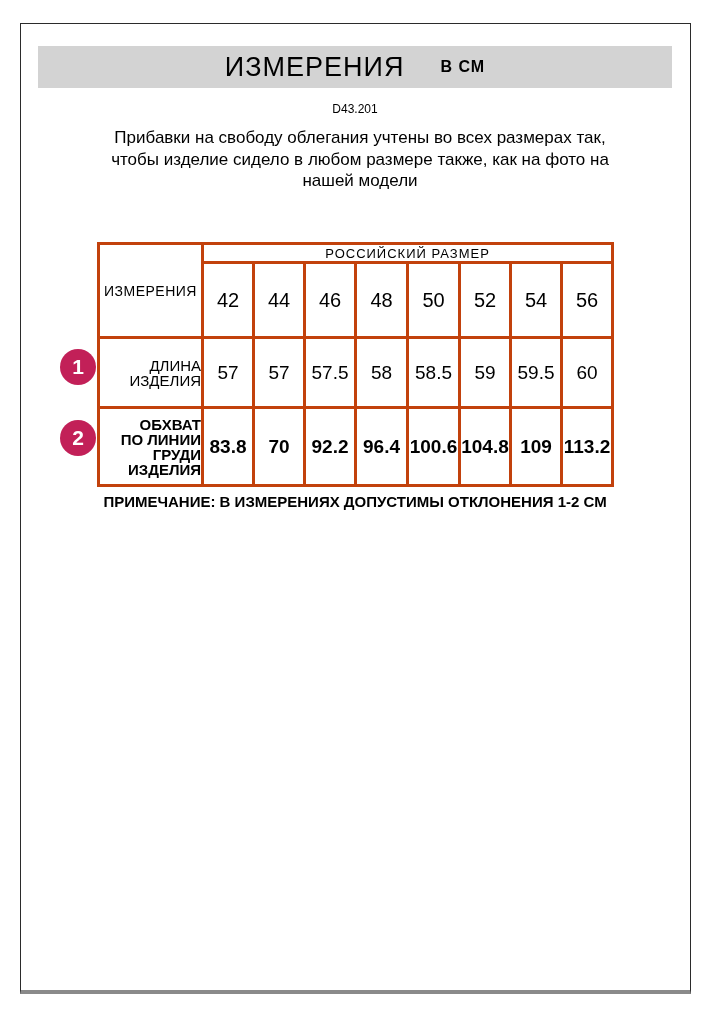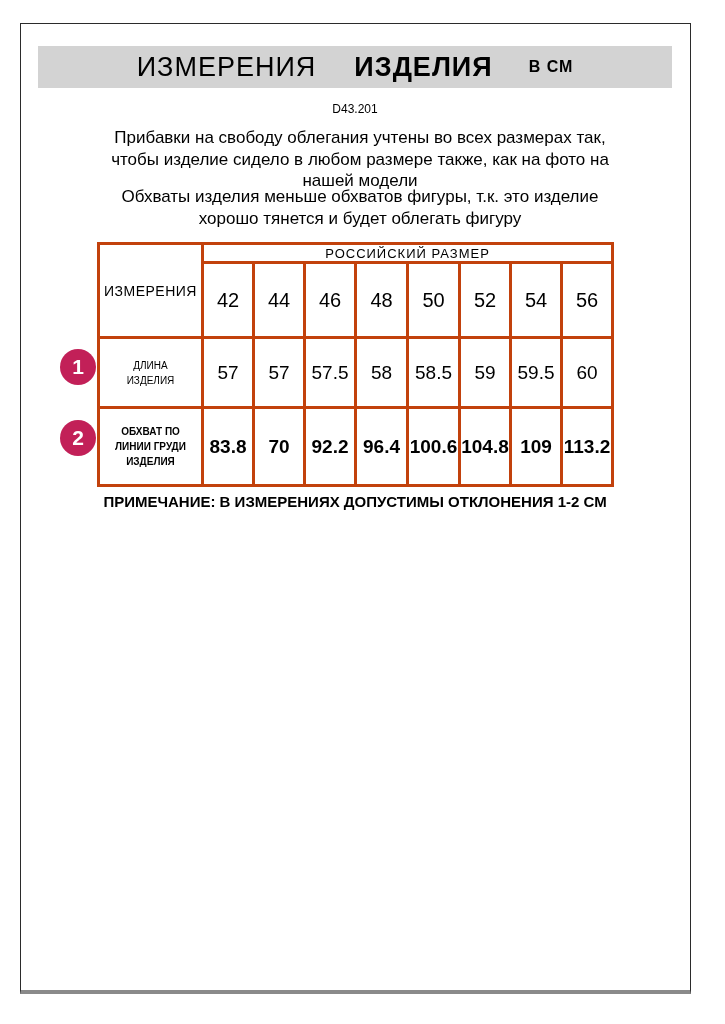--- a/index.html
+++ b/index.html
@@ -59,21 +59,21 @@
   .sizes-table td {
     border: 3px solid #c2410c;
     text-align: center;
     vertical-align: middle;
     padding: 0;
     overflow: hidden;
   }
   .sizes-table .corner   { font-size: 14px; letter-spacing: 0.5px; }
   .sizes-table .group    { font-size: 13px; letter-spacing: 1px; height: 16px; }
   .sizes-table .size     { font-size: 20px; font-weight: 400; height: 72px; }
-  .sizes-table .rowlabel { font-size: 10px; line-height: 15px; }
+  .sizes-table .rowlabel { font-size: 15px; line-height: 15px; text-align: right; }
   .sizes-table .rowlabel .inner { display: inline-block; max-width: 84px; }
   .sizes-table .val      { font-size: 19px; }
   .sizes-table .r1 td    { height: 67px; }
   .sizes-table .r2 td    { height: 75px; font-weight: bold; }
   .marker {
     position: absolute;
     left: 39px;
     width: 36px; height: 36px;
     border-radius: 50%;
     background: #c22058;
@@ -95,28 +95,26 @@
   }
 </style>
 </head>
 <body>
 
 <div class="page">
   <div class="frame">
 
     <div class="titlebar">
       <span class="t1">ИЗМЕРЕНИЯ</span>
-      <span class="t2">ИЗДЕЛИЯ</span>
       <span class="t3">В СМ</span>
     </div>
 
     <div class="model">D43.201</div>
 
     <p class="para para1">Прибавки на свободу облегания учтены во всех размерах так, чтобы изделие сидело в любом размере также, как на фото на нашей модели</p>
-    <p class="para para2">Обхваты изделия меньше обхватов фигуры, т.к. это изделие хорошо тянется и будет облегать фигуру</p>
 
     <table class="sizes-table">
       <colgroup>
         <col style="width:104px">
         <col style="width:51px">
           <col style="width:51px">
           <col style="width:51px">
           <col style="width:52px">
         <col style="width:52px">
           <col style="width:51px">

